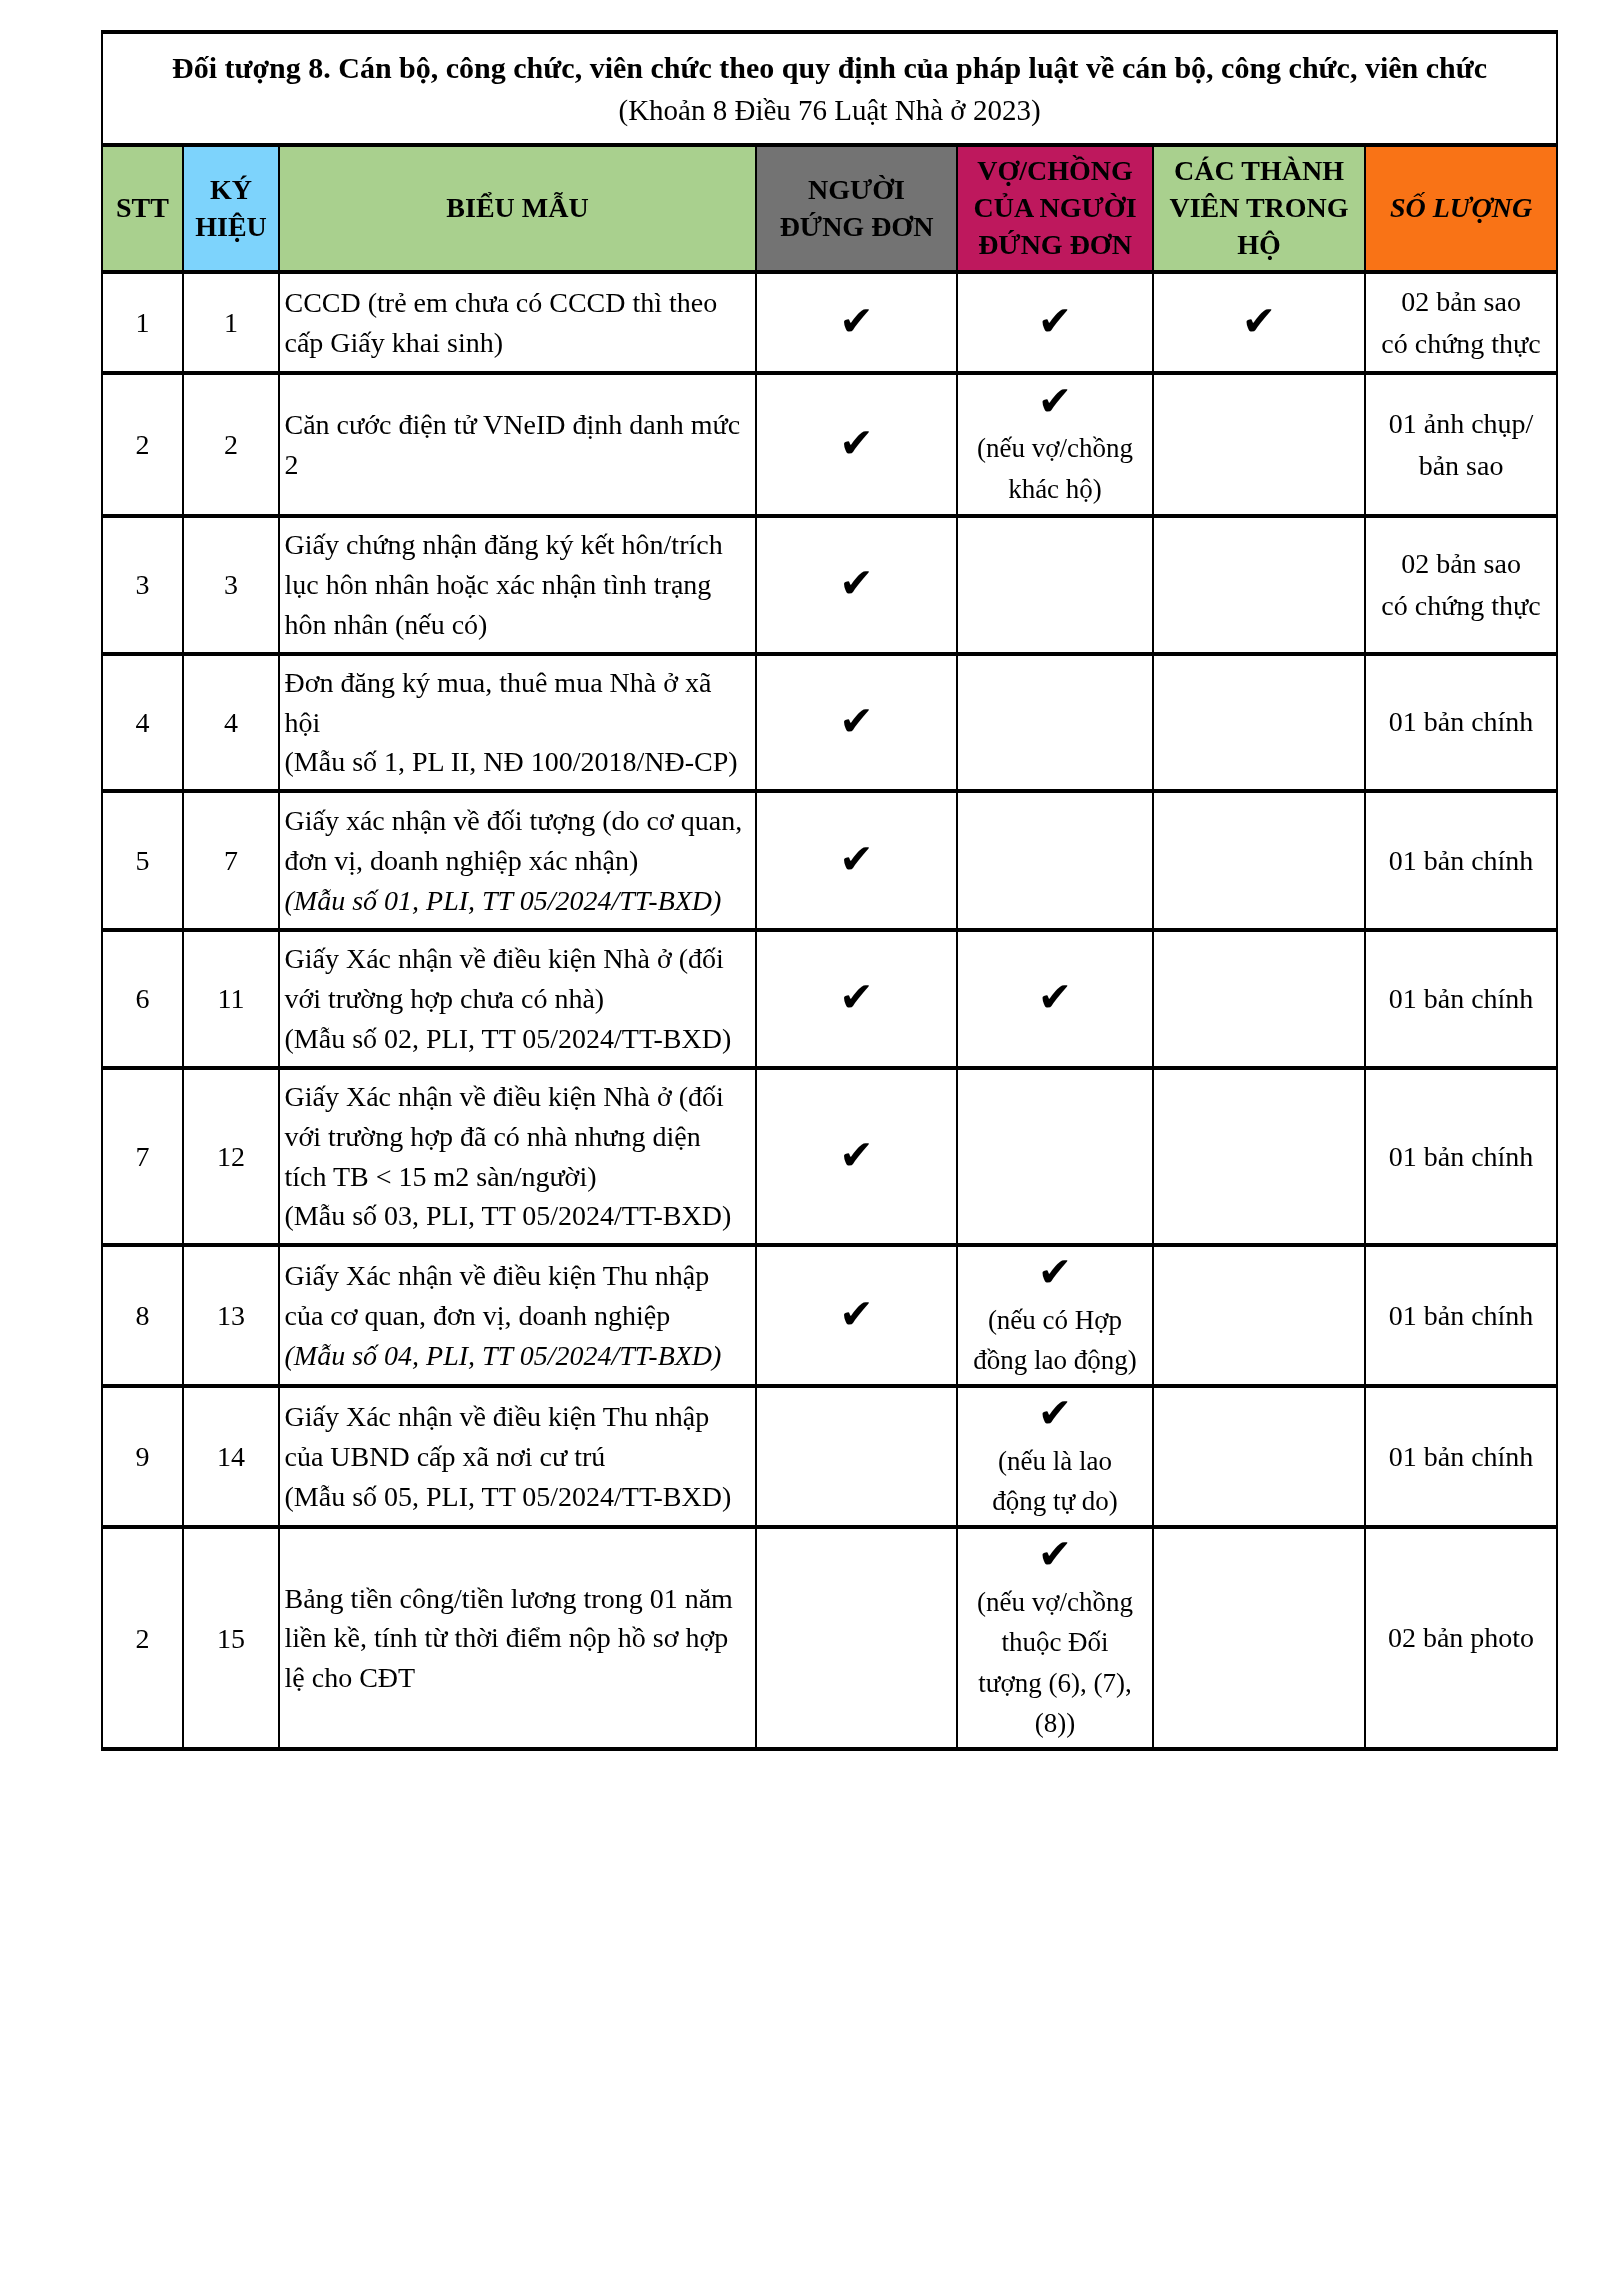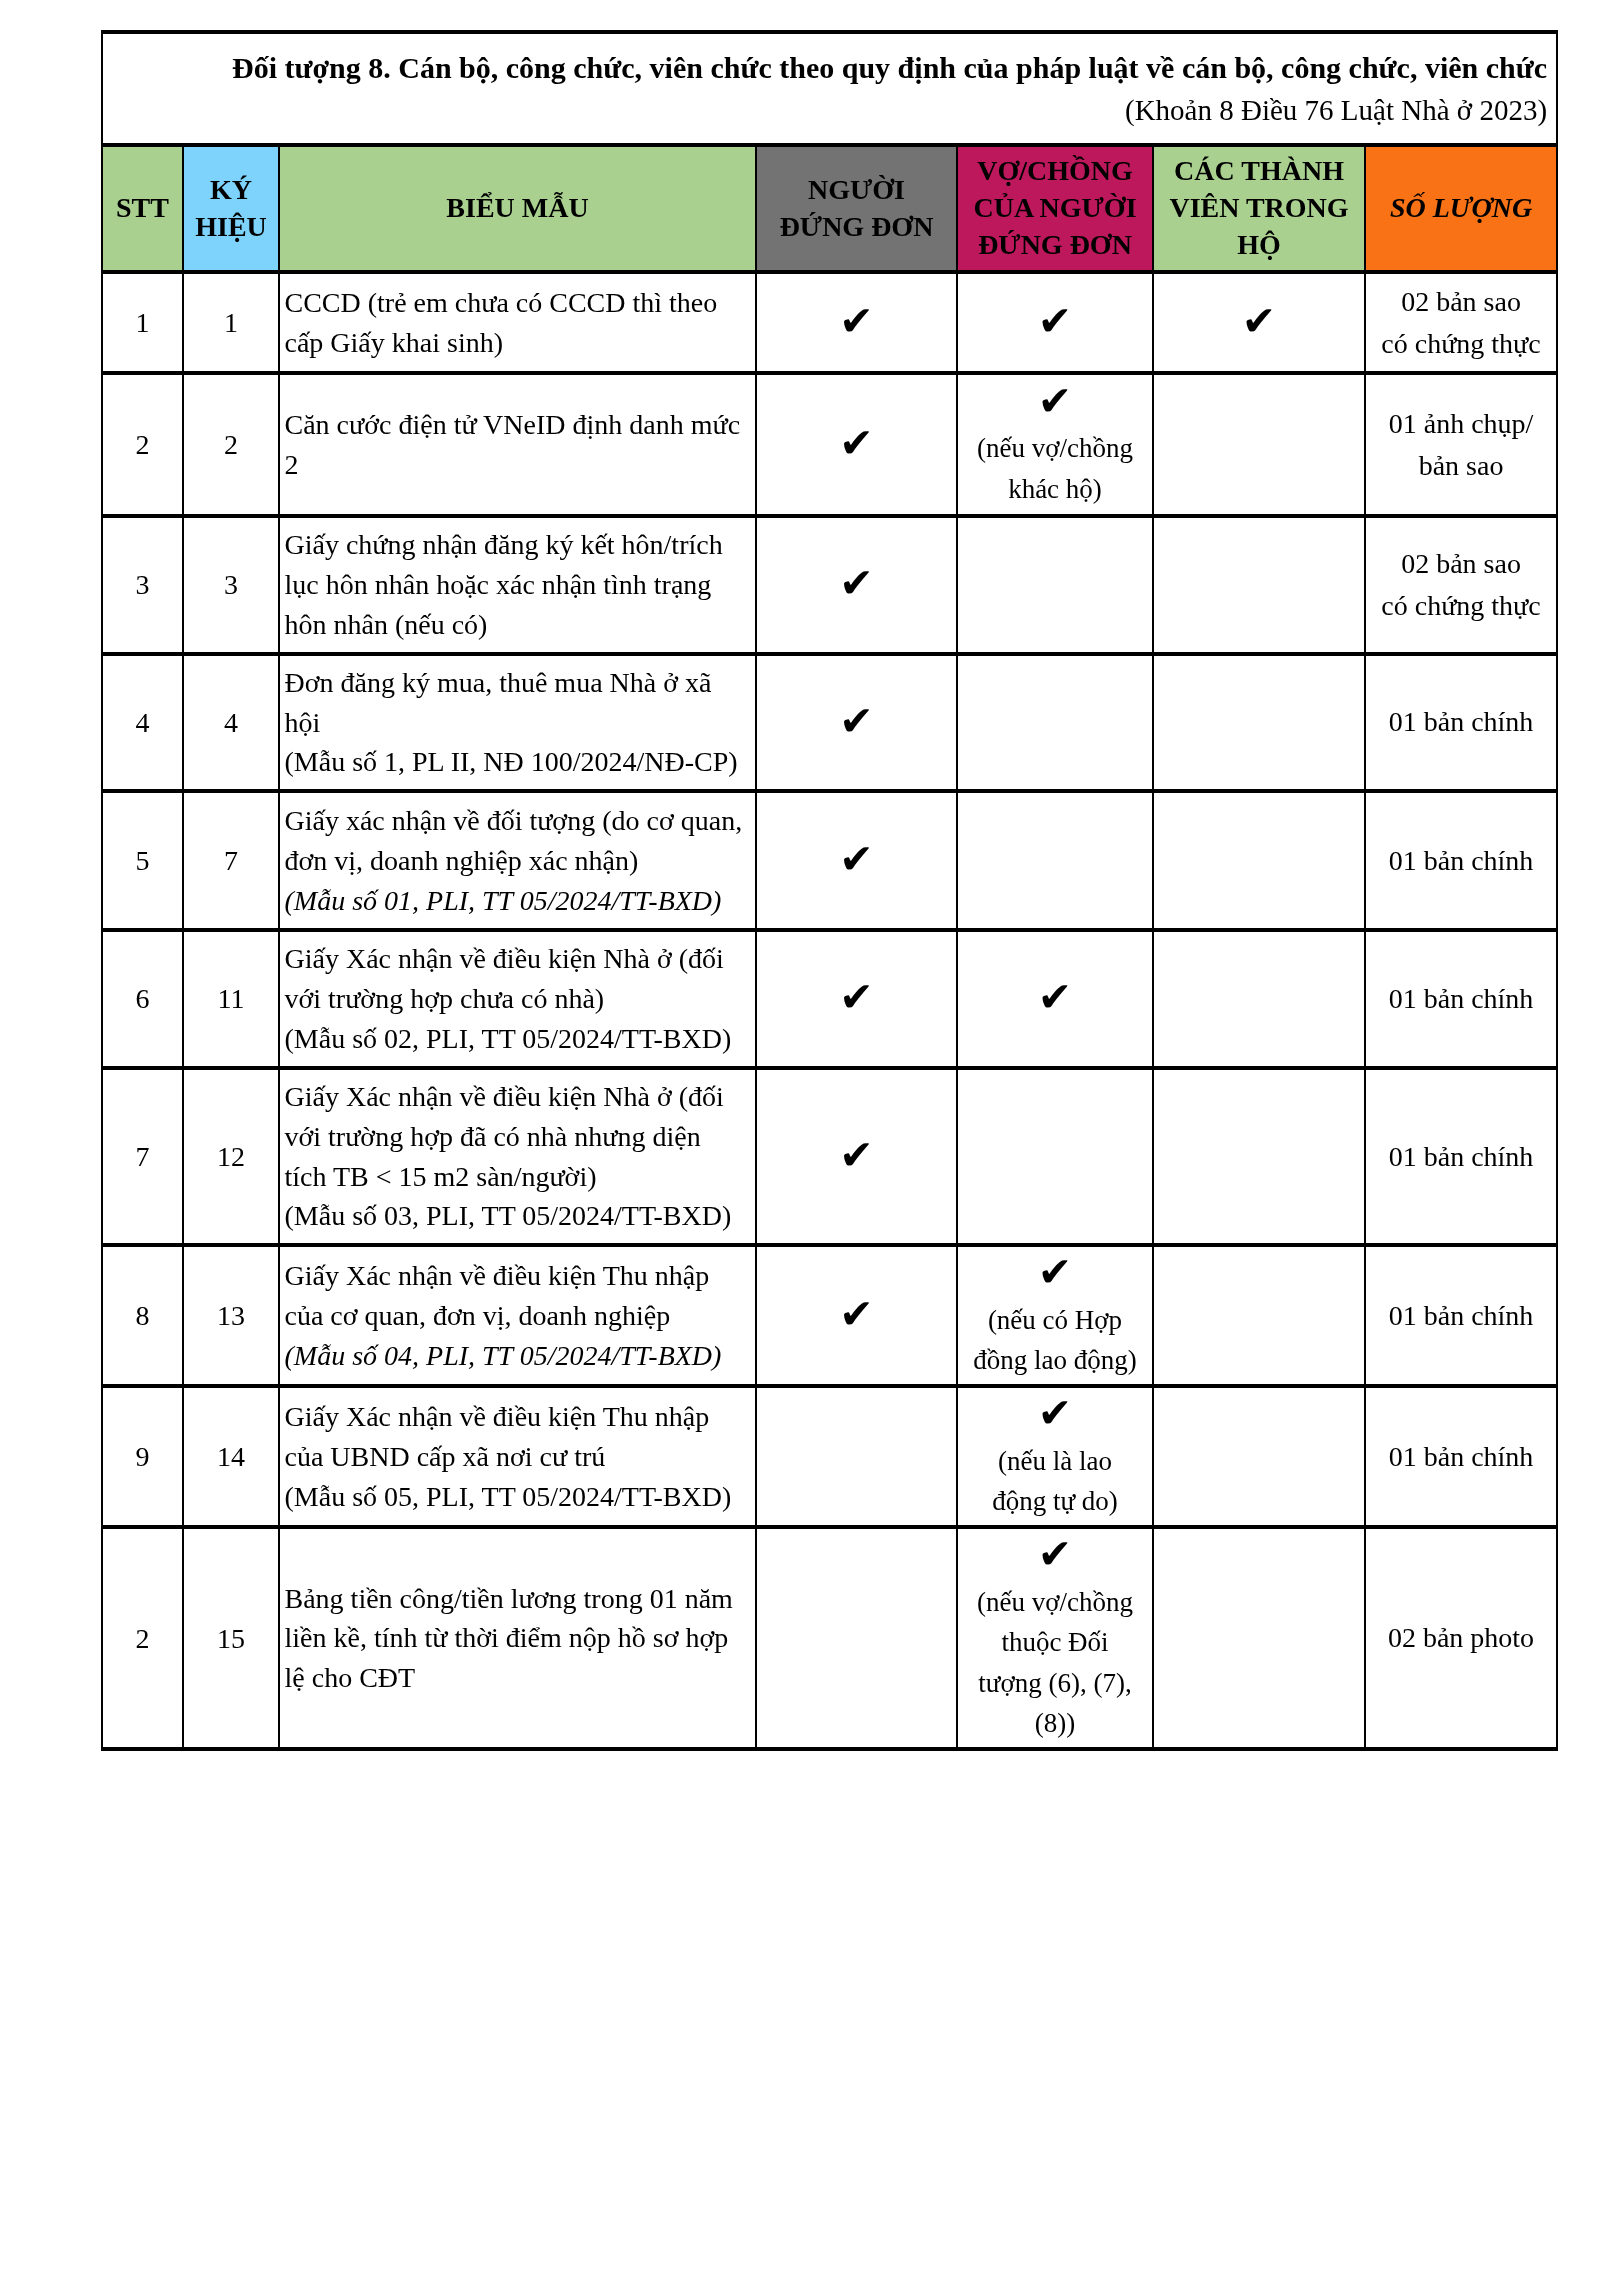--- a/index.html
+++ b/index.html
@@ -9,21 +9,21 @@
     width:1454px;margin:68px 0 0 101px;text-align:center;
     font-size:34px;font-weight:bold;letter-spacing:0.4px;
   }
   table.doc-table{
     table-layout:fixed;border-collapse:collapse;
     width:1454px;margin:30px 0 0 101px;
     border:2.7px solid #000;
   }
   td{border:2.7px solid #000;border-top-width:4.5px;border-bottom-width:4.5px;
      vertical-align:middle;overflow:hidden;}
-  .intro-cell{text-align:right;padding:3.6px 9px;}
+  .intro-cell{text-align:center;padding:3.6px 9px;}
   .intro-line1{font-size:30px;font-weight:bold;line-height:1.45;}
   .intro-line2{font-size:29px;line-height:1.4;}
   .hdr{ text-align:center;font-weight:bold;font-size:28px;line-height:1.32;padding:5.4px 7.2px;}
   .c-center{text-align:center;font-size:28px;line-height:1.4;}
   .c-form{text-align:left;font-size:28px;line-height:1.42;padding:7.2px 7.2px 7.2px 4.5px;}
   .c-form .seg{display:block;}
   .c-form .italic{font-style:italic;}
   .c-qty{text-align:center;font-size:28px;line-height:1.5;white-space:pre-line;padding:3.6px 10.7px;}
   .check{
     display:inline-block;font-family:"DejaVu Sans",sans-serif;
@@ -97,21 +97,21 @@
           <td class="check-wrap c-center"></td>
           <td class="check-wrap c-center"></td>
           <td class="c-qty">02 bản sao
 có chứng thực</td>
         </tr>
         <tr style="height: 101px;">
           <td class="c-center">4</td>
           <td class="c-center">4</td>
           <td class="c-form">
             <span class="seg">Đơn đăng ký mua, thuê mua Nhà ở xã hội</span>
-            <span class="seg">(Mẫu số 1, PL II, NĐ 100/2024/NĐ-CP)</span>
+            <span class="seg">(Mẫu số 1, PL II, NĐ 100/2018/NĐ-CP)</span>
           </td>
           <td class="check-wrap c-center"><span class="check">✔</span></td>
           <td class="check-wrap c-center"></td>
           <td class="check-wrap c-center"></td>
           <td class="c-qty">01 bản chính</td>
         </tr>
         <tr style="height: 139px;">
           <td class="c-center">5</td>
           <td class="c-center">7</td>
           <td class="c-form">

